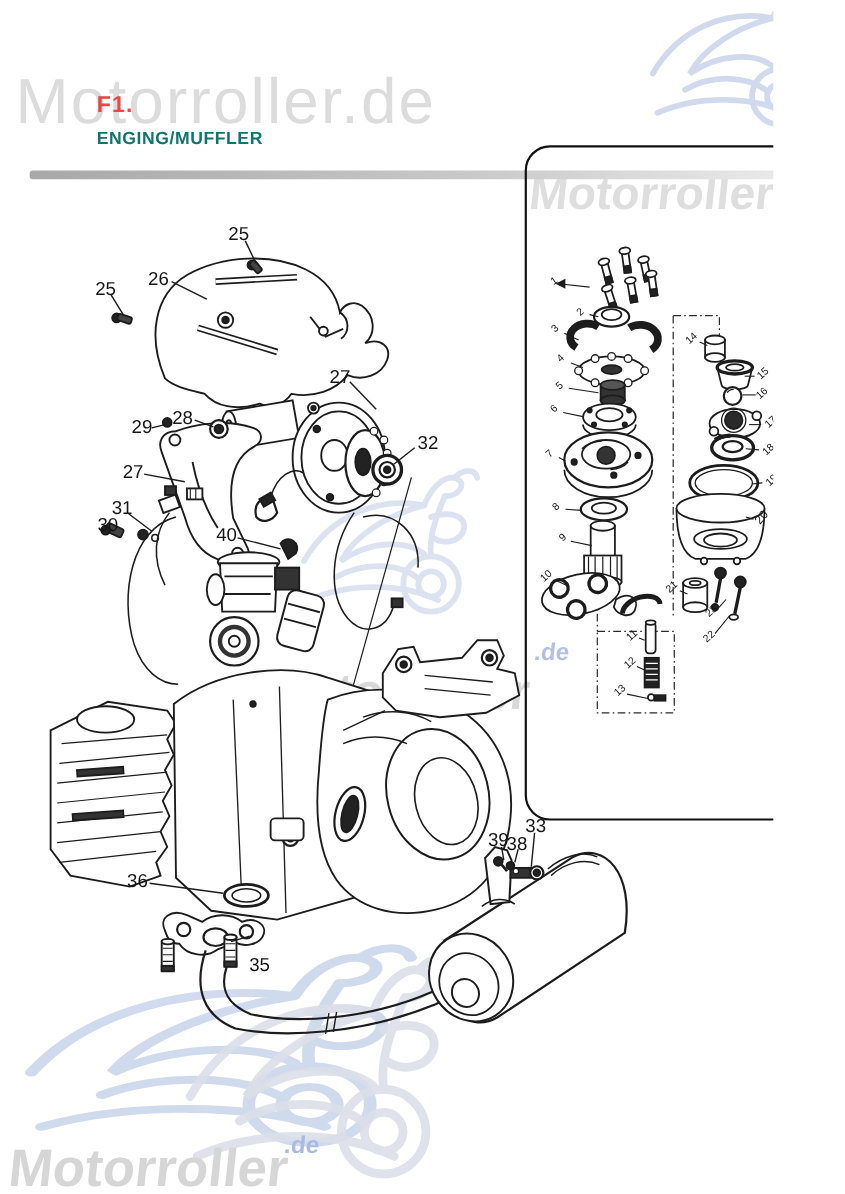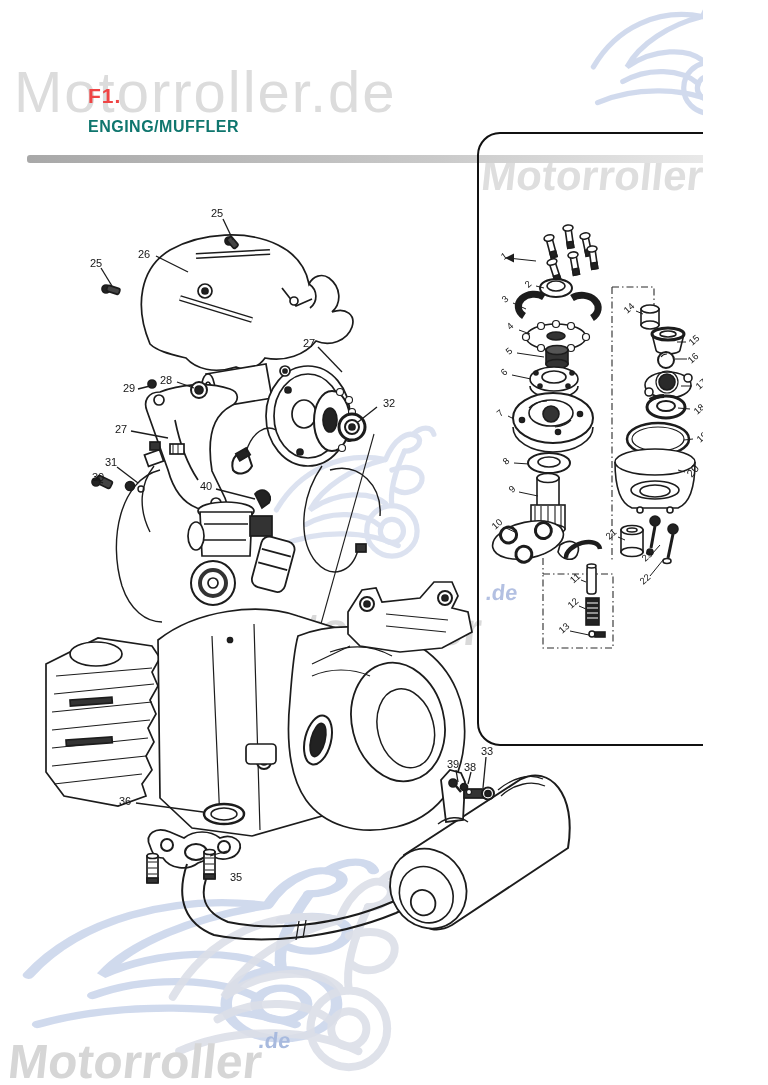--- a/index.html
+++ b/index.html
@@ -3,21 +3,21 @@
 <meta charset="utf-8">
 <style>
   html,body{margin:0;padding:0;background:#fff;}
   .stage{position:relative;width:703px;height:1085px;background:#fff;overflow:hidden;
          font-family:"Liberation Sans",sans-serif;}
   .stage svg{position:absolute;left:0;top:0;}
   .figure-code{position:absolute;left:88px;top:84px;font-size:21px;color:#ef4444;letter-spacing:1px;font-weight:bold;}
   .diagram-title{position:absolute;left:88px;top:118px;font-size:16px;font-weight:bold;color:#0f766e;letter-spacing:.5px;}
   .callout{position:absolute;transform:translate(-50%,-50%) rotate(var(--r,0deg));
            color:#161616;white-space:nowrap;line-height:1;}
-  .callout.main{font-size:11px;}
+  .callout.main{font-size:17px;}
   .callout.box{font-size:9.5px;}
 </style>
 </head>
 <body>
 
 <div class="stage">
 
 <svg width="768" height="1085" viewBox="0 0 768 1085">
   <defs>
     <linearGradient id="barGrad" x1="0" y1="0" x2="1" y2="0">

